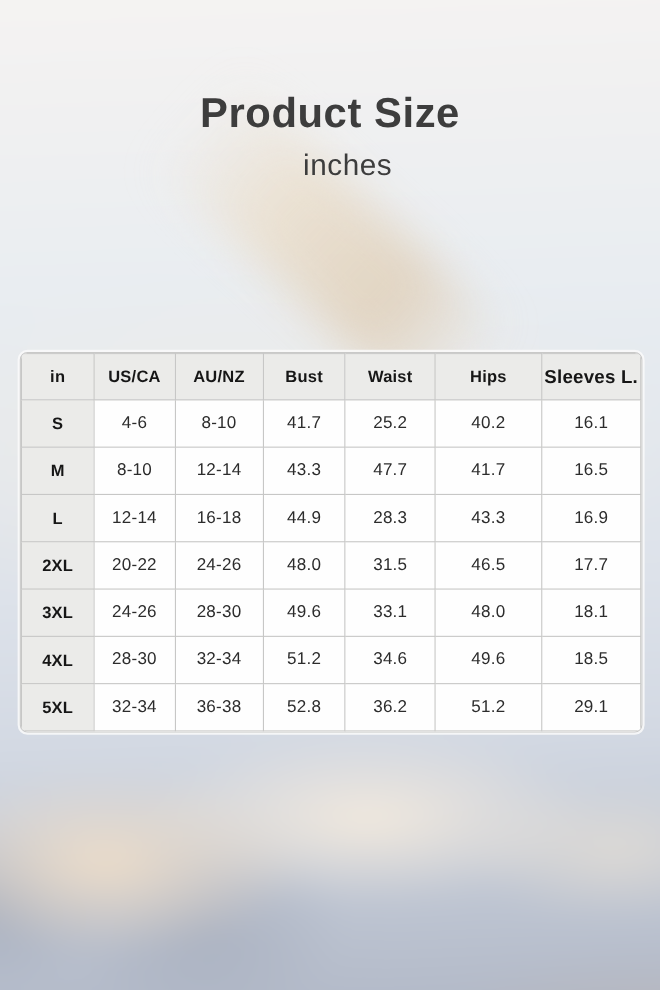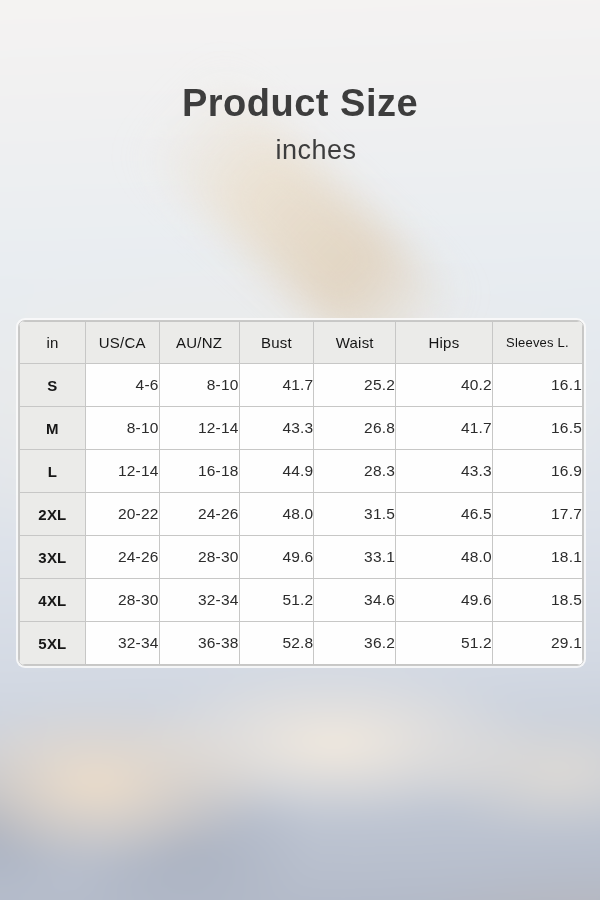--- a/index.html
+++ b/index.html
@@ -47,30 +47,30 @@
     position:absolute; left:18px; top:320px; width:564px;
     border-radius:7px; overflow:hidden;
     border:1px solid #c9c9c8;
     box-shadow: 0 0 0 2px rgba(250,250,250,0.85);
     background:#ffffff;
   }
   table { width:100%; border-collapse:collapse; table-layout:fixed; }
   th, td { border:1px solid #c7c7c6; text-align:center; vertical-align:middle; padding:0; }
   thead th {
     height:41px; background:#ebebe9; color:#161616;
-    font-size:15px; font-weight:normal; letter-spacing:0.2px;
+    font-size:15px; font-weight:bold; letter-spacing:0.2px;
   }
-  thead th.small { font-size:13px; }
+  thead th.small { font-size:17px; }
   tbody th {
     height:42px; background:#ebebe9; color:#161616;
     font-size:15px; font-weight:bold; letter-spacing:0.2px;
   }
   tbody td {
     height:42px; background:#fefefe; color:#2c2c2c;
-    font-size:15.5px; font-weight:normal; letter-spacing:0.2px;text-align:right;
+    font-size:15.5px; font-weight:normal; letter-spacing:0.2px;
   }
 </style>
 </head>
 <body>
 
 <div class="screen">
   <div class="bg"></div>
   <div class="wing"></div>
 
   <div class="title">Product Size</div>
@@ -106,21 +106,21 @@
             <td>41.7</td>
             <td>25.2</td>
             <td>40.2</td>
             <td>16.1</td>
           </tr>
           <tr>
             <th>M</th>
             <td>8-10</td>
             <td>12-14</td>
             <td>43.3</td>
-            <td>26.8</td>
+            <td>47.7</td>
             <td>41.7</td>
             <td>16.5</td>
           </tr>
           <tr>
             <th>L</th>
             <td>12-14</td>
             <td>16-18</td>
             <td>44.9</td>
             <td>28.3</td>
             <td>43.3</td>

